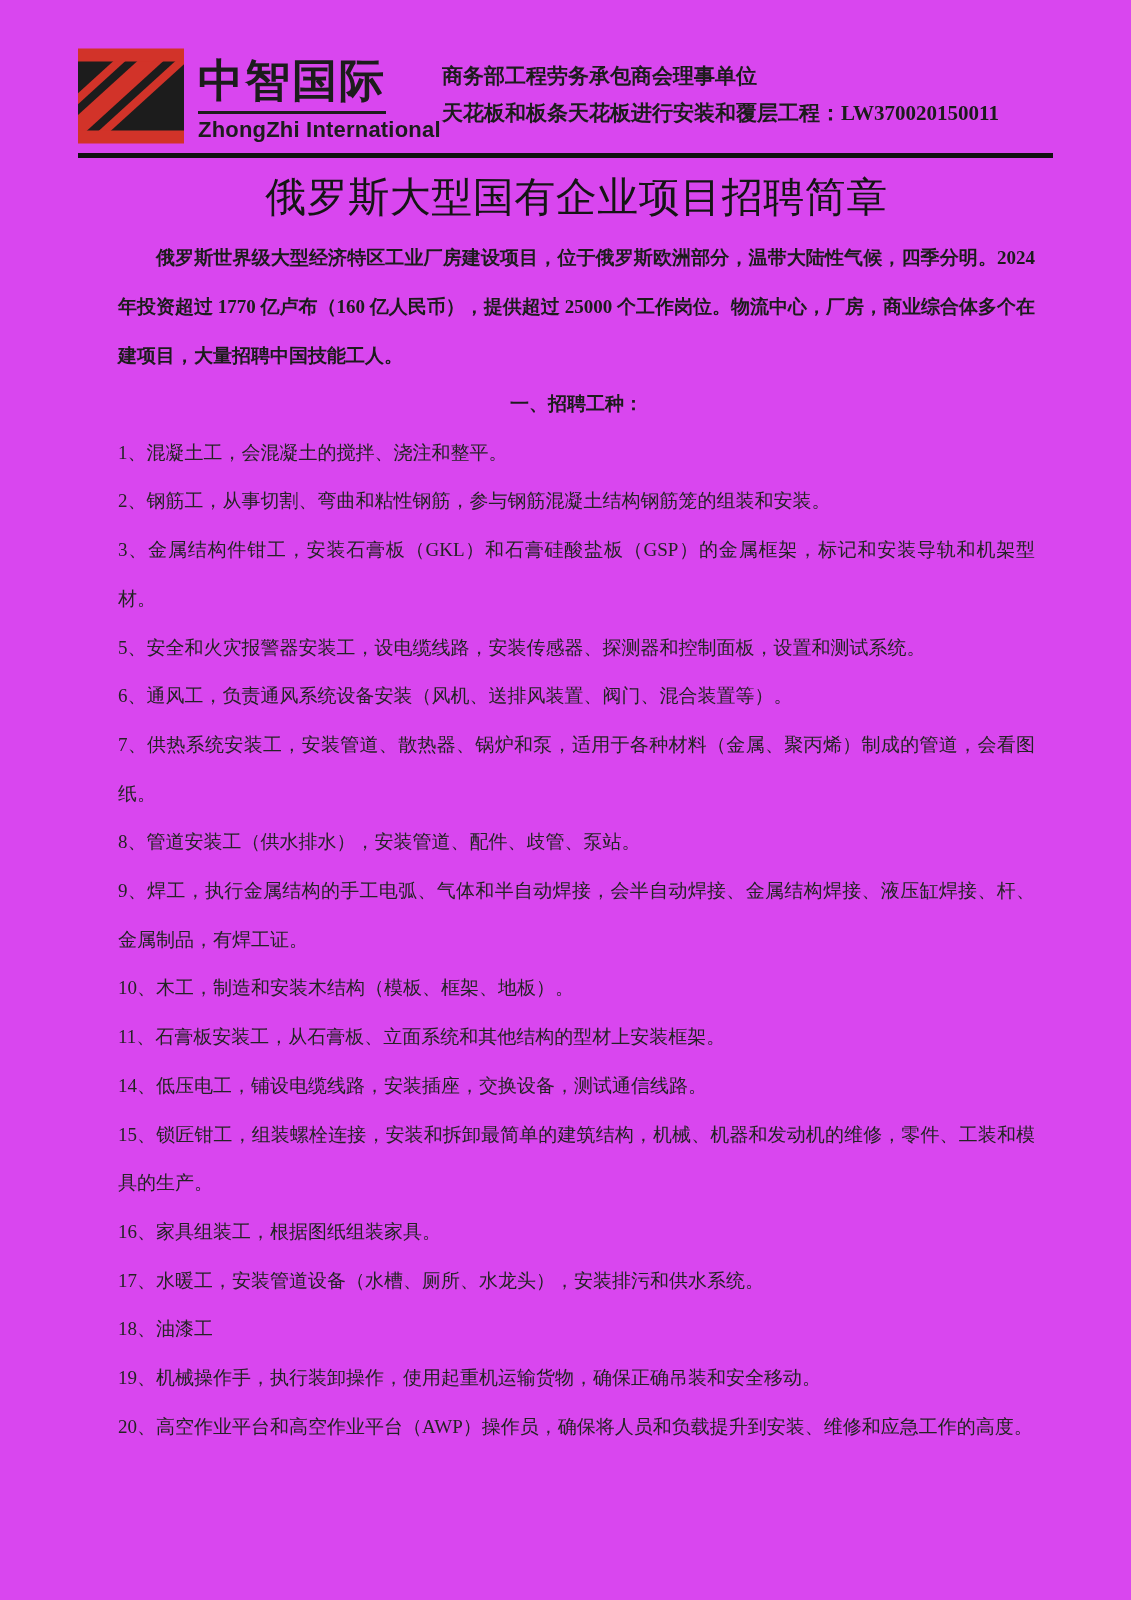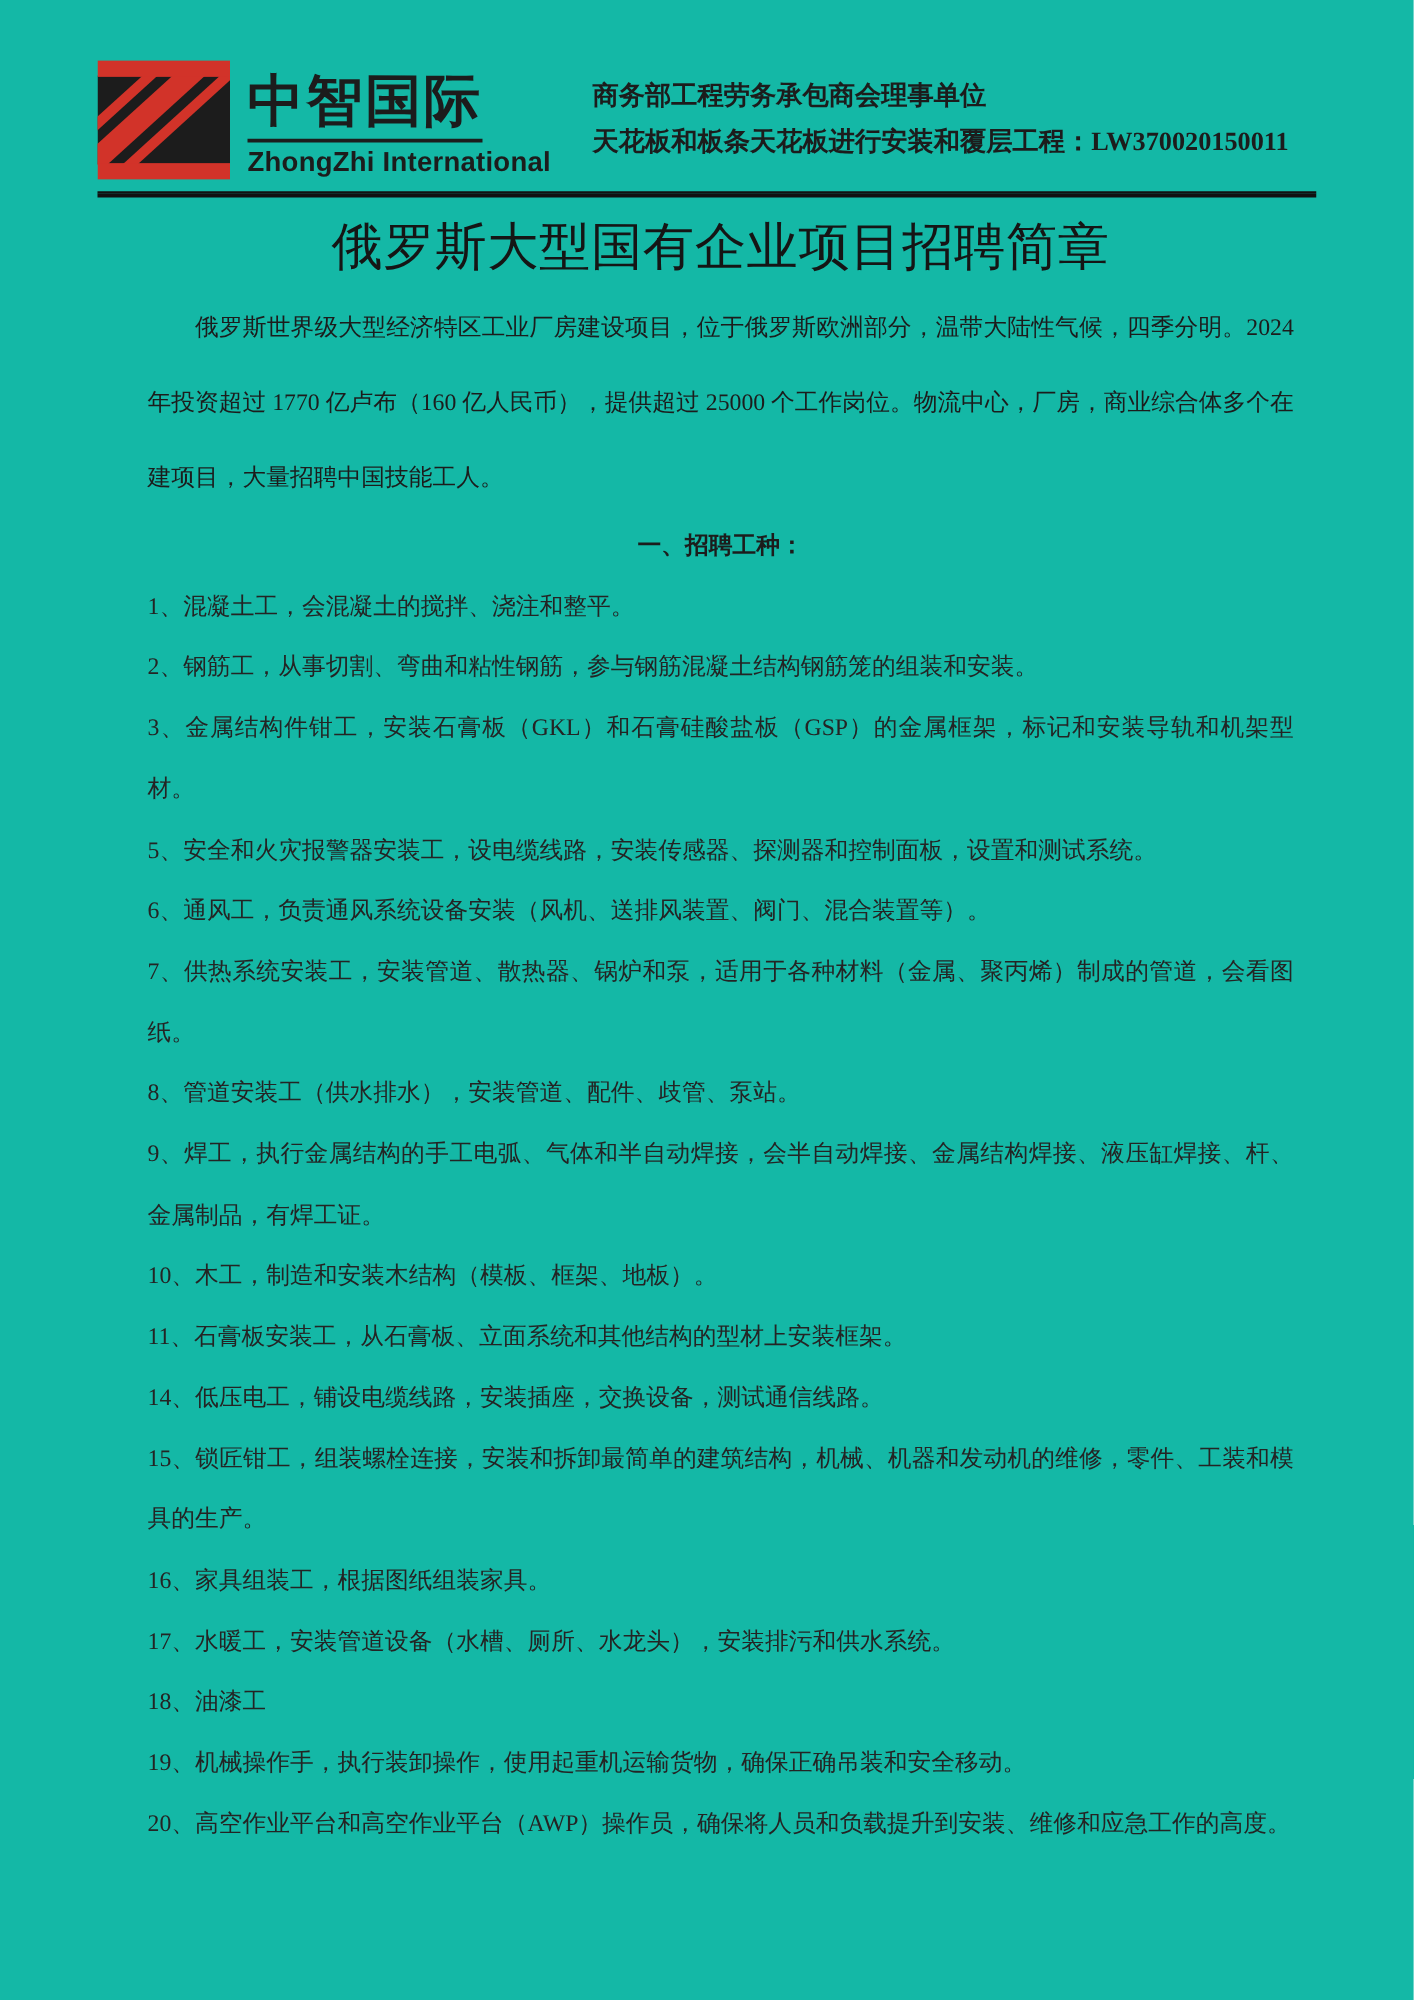--- a/index.html
+++ b/index.html
@@ -6,21 +6,21 @@
   html, body { background: #ffffff; }
   body {
     width: 1131px;
     font-family: "Liberation Serif", "DejaVu Serif", serif;
     color: #1f1f1f;
   }
   .page {
     position: relative;
     width: 1131px;
     height: 1600px;
-    background: #14b8a6;
+    background: #d946ef;
     overflow: hidden;
   }
   
   .header {
     display: flex;
     align-items: flex-start;
     padding: 48px 60px 0 78px;
   }
   .logo { display: flex; align-items: flex-start; }
   .logo-mark { width: 106px; height: 96px; flex: 0 0 auto; }
@@ -37,21 +37,21 @@
   .logo-divider { height: 3px; background: #1c1c1c; margin: 1px 0 3px; }
   .logo-en {
     font-family: "Liberation Sans", "DejaVu Sans", sans-serif;
     font-weight: bold;
     font-size: 22px;
     letter-spacing: 0.2px;
     color: #1c1c1c;
     white-space: nowrap;
   }
   .credentials {
-    margin-left: 88px;
+    margin-left: 56px;
     padding-top: 10px;
     font-weight: bold;
     font-size: 21px;
     line-height: 37px;
     color: #1c1c1c;
     white-space: nowrap;
   }
   
   .rule {
     margin: 9px 78px 0 78px;
@@ -66,22 +66,22 @@
     font-weight: normal;
     text-align: center;
     line-height: 55px;
     margin-top: 12px;
     letter-spacing: 0.5px;
     color: #151515;
   }
   .intro {
     margin-top: 8px;
     font-size: 19px;
-    font-weight: normal;
-    line-height: 60px;
+    font-weight: bold;
+    line-height: 49px;
     text-align: justify;
     text-indent: 2em;
     color: #1c1c1c;
   }
   .section-heading {
     font-size: 19px;
     font-weight: bold;
     line-height: 48.7px;
     color: #1c1c1c;
     text-align: center;

